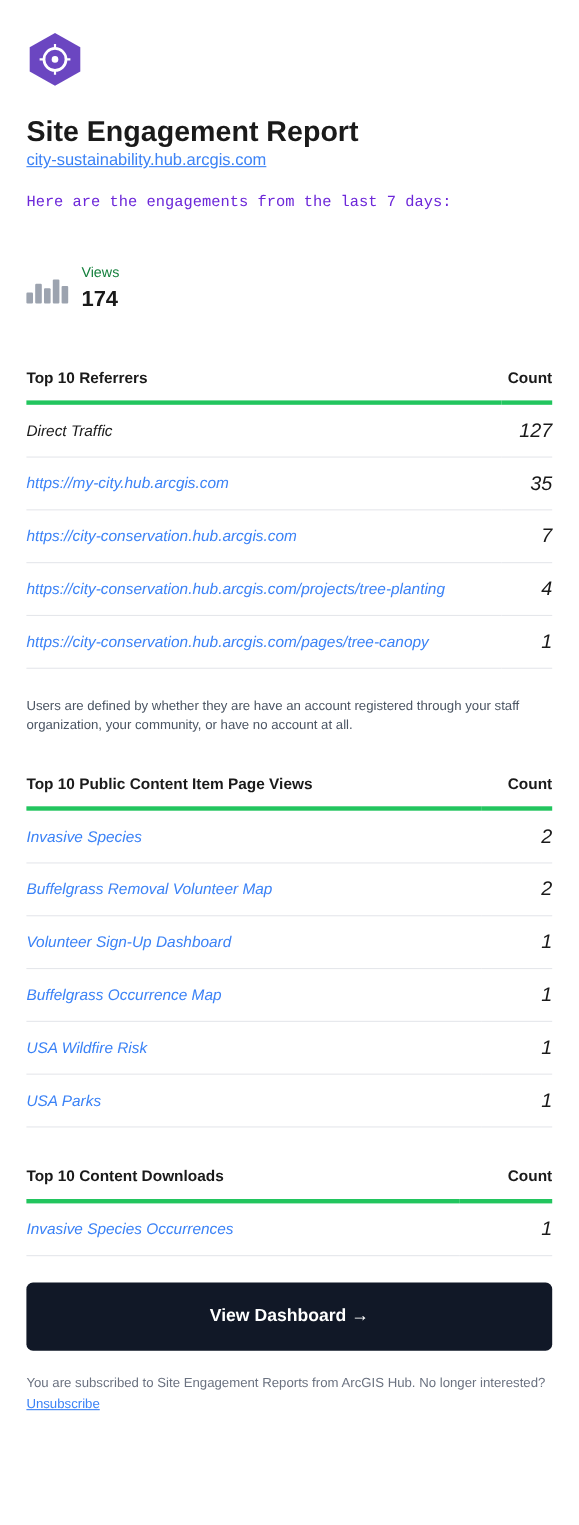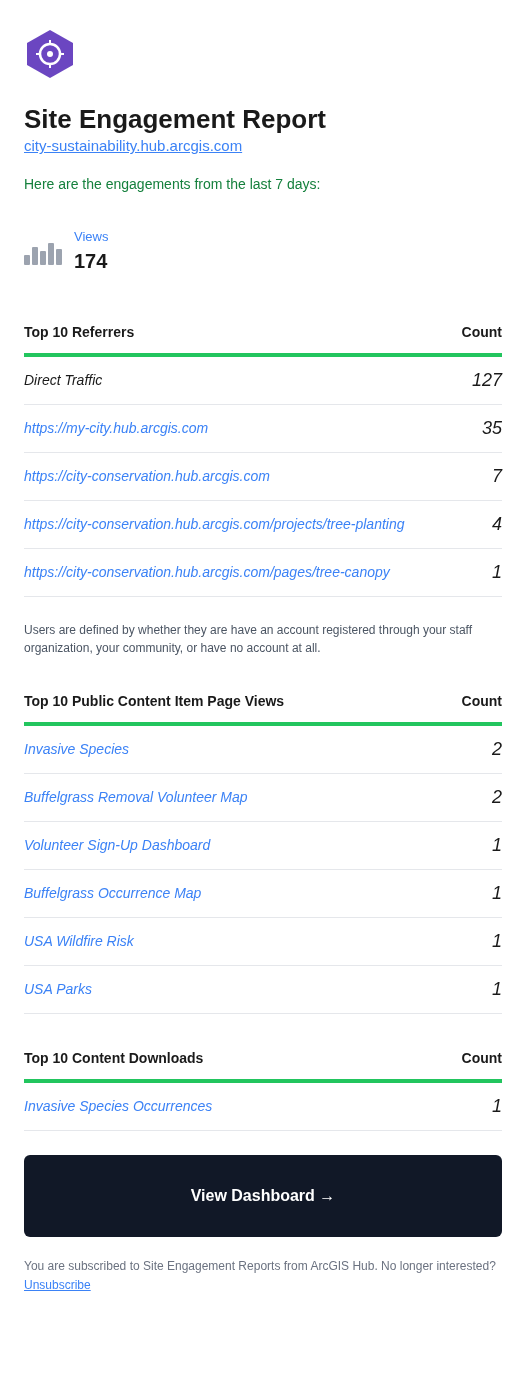--- a/index.html
+++ b/index.html
@@ -44,22 +44,23 @@
     .site-link {
       color: #3b82f6;
       text-decoration: underline;
       font-size: 15px;
       display: inline-block;
       margin-bottom: 16px;
     }
 
     .intro-text {
       font-size: 14px;
-      color: #15803d;
-      margin-bottom: 24px;
+      color: #6d28d9;
+      margin-bottom: 35px;
+      font-family: Liberation Mono, monospace;
     }
 
     .views-block {
       display: flex;
       align-items: center;
       gap: 12px;
       margin-bottom: 28px;
       padding: 8px 0;
     }
 
@@ -71,21 +72,21 @@
     }
 
     .bar-chart-icon .bar {
       background: #9ca3af;
       width: 6px;
       border-radius: 1px;
     }
 
     .views-info .views-label {
       font-size: 13px;
-      color: #3b82f6;
+      color: #15803d;
       display: block;
     }
 
     .views-info .views-count {
       font-size: 20px;
       font-weight: 700;
       color: #1a1a1a;
       display: block;
     }
 
@@ -138,21 +139,21 @@
       margin-top: 10px;
       line-height: 1.5;
     }
 
     .cta-button {
       display: block;
       width: 100%;
       background: #111827;
       color: #ffffff;
       text-align: center;
-      padding: 32px;
+      padding: 22px;
       font-size: 16px;
       font-weight: 600;
       border-radius: 6px;
       text-decoration: none;
       margin: 24px 0 20px 0;
       cursor: pointer;
       border: none;
     }
 
     .footer-text {

